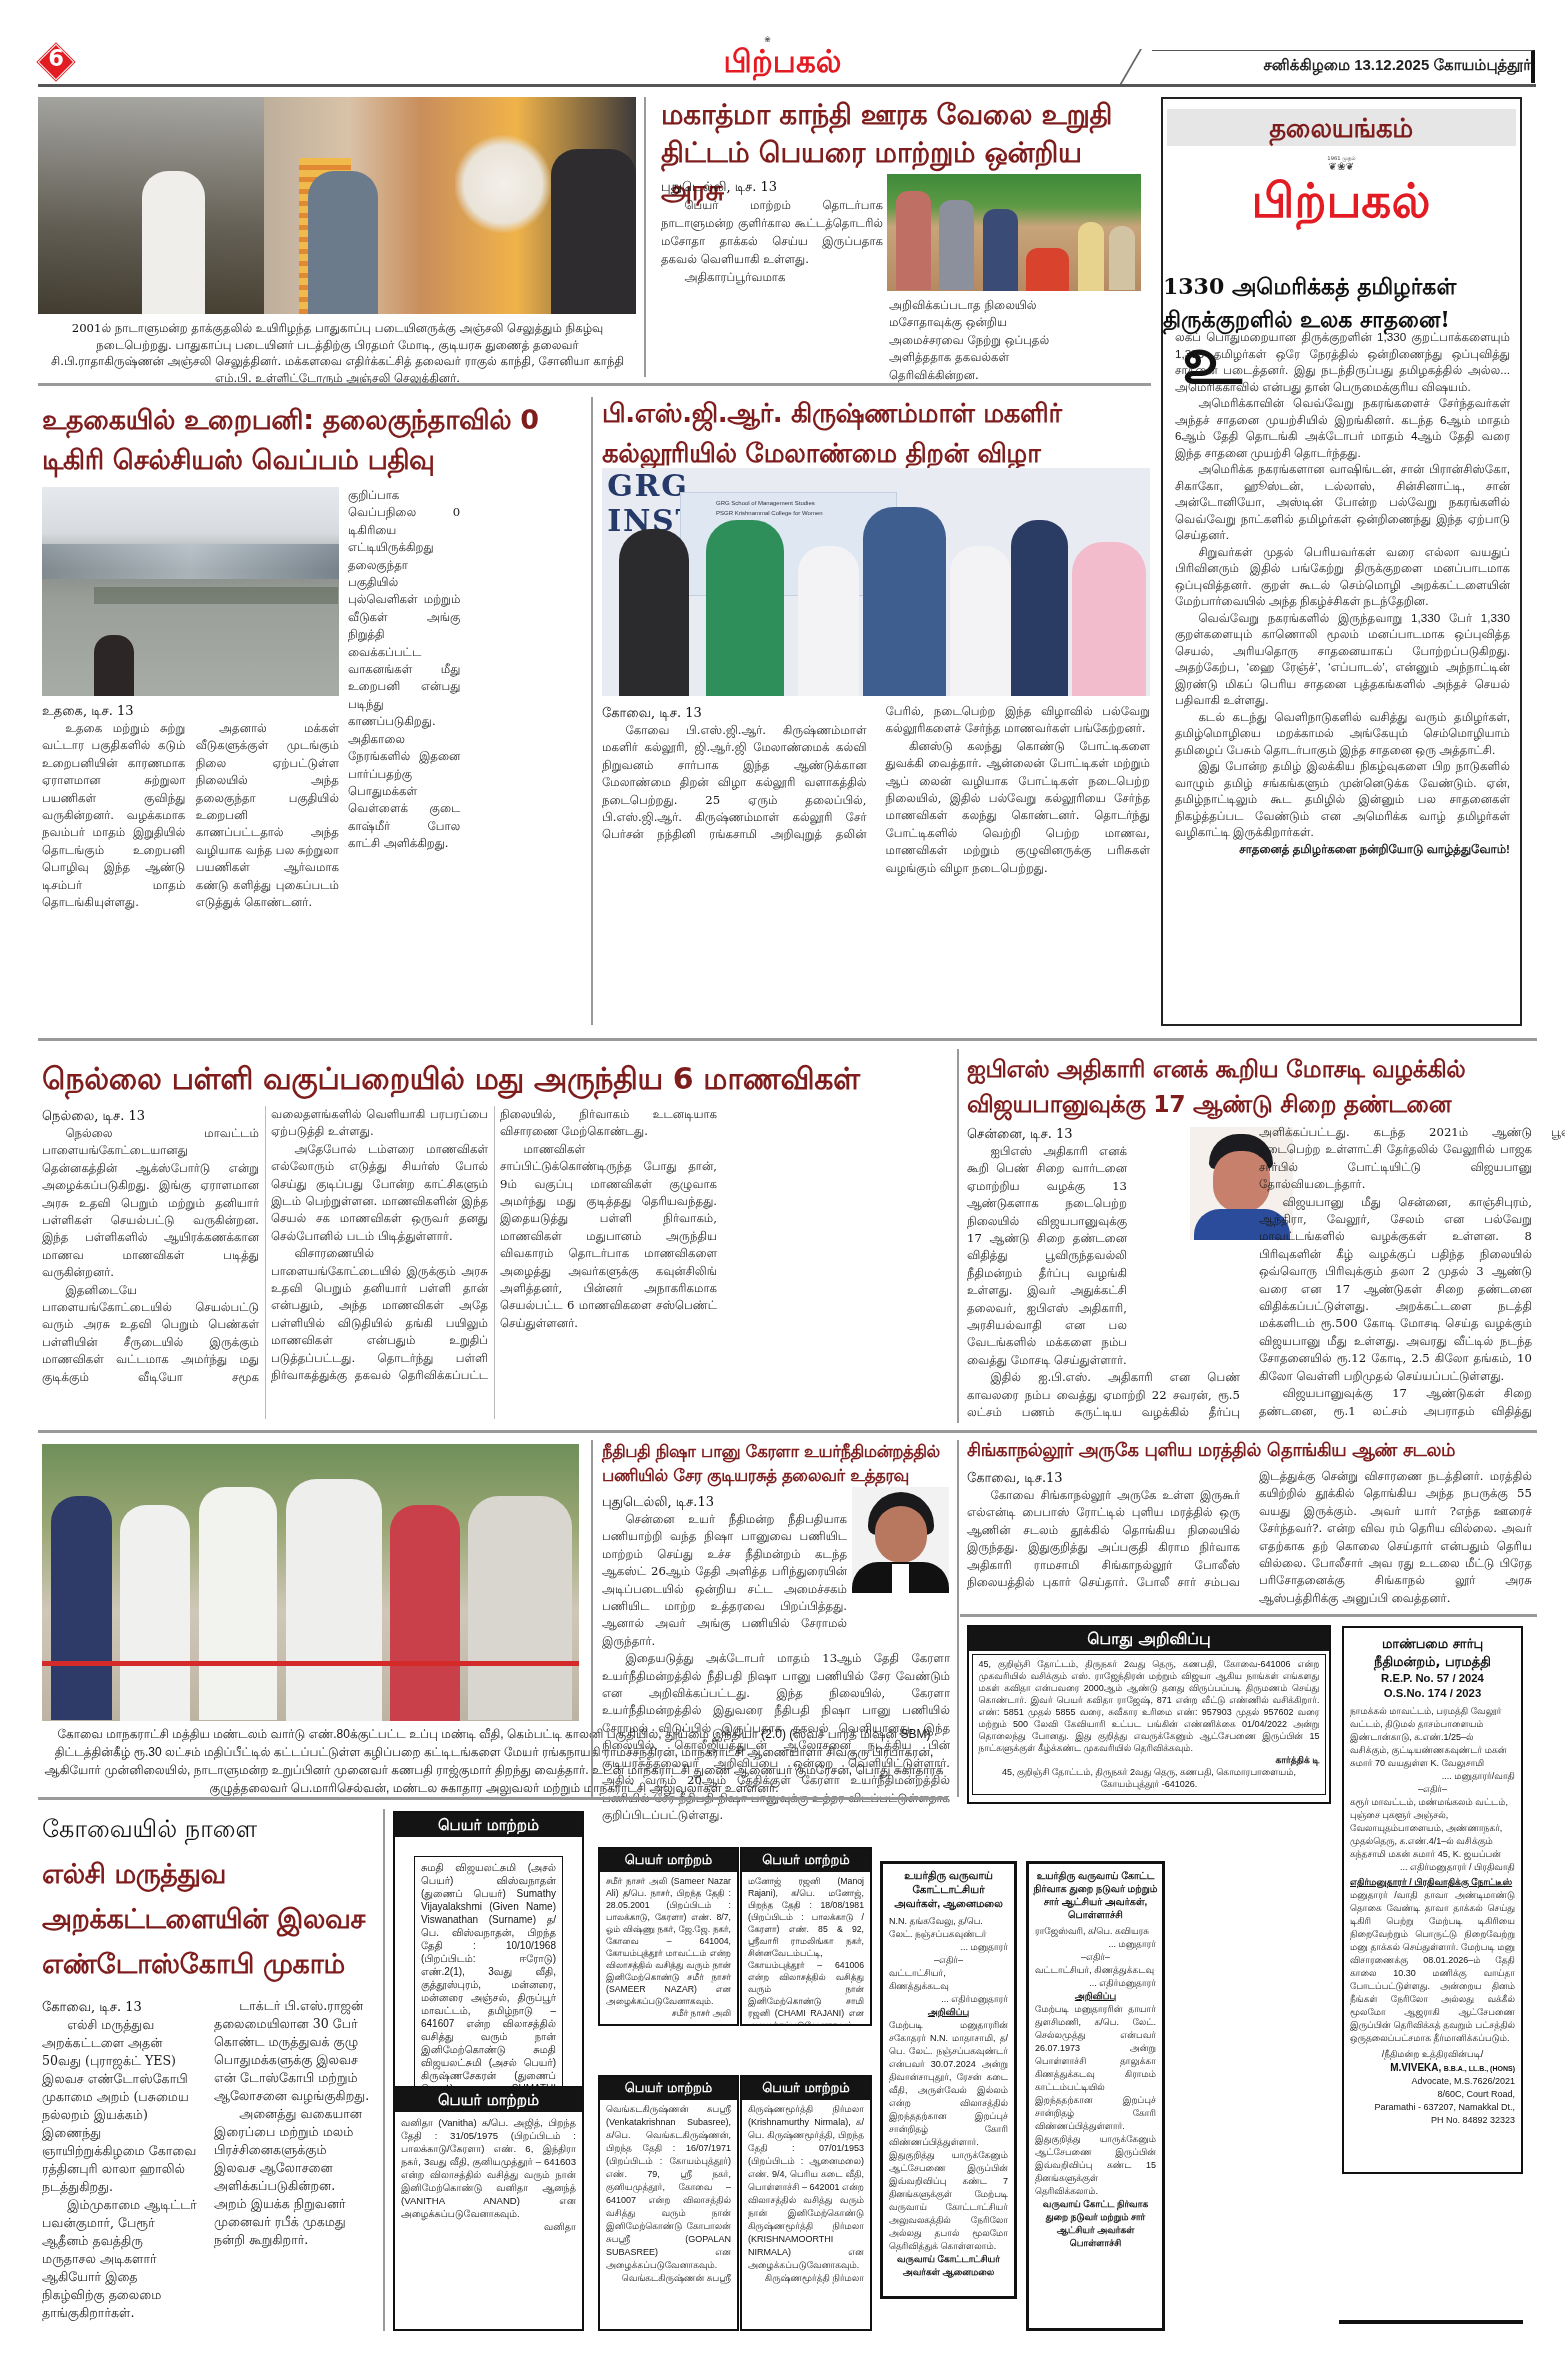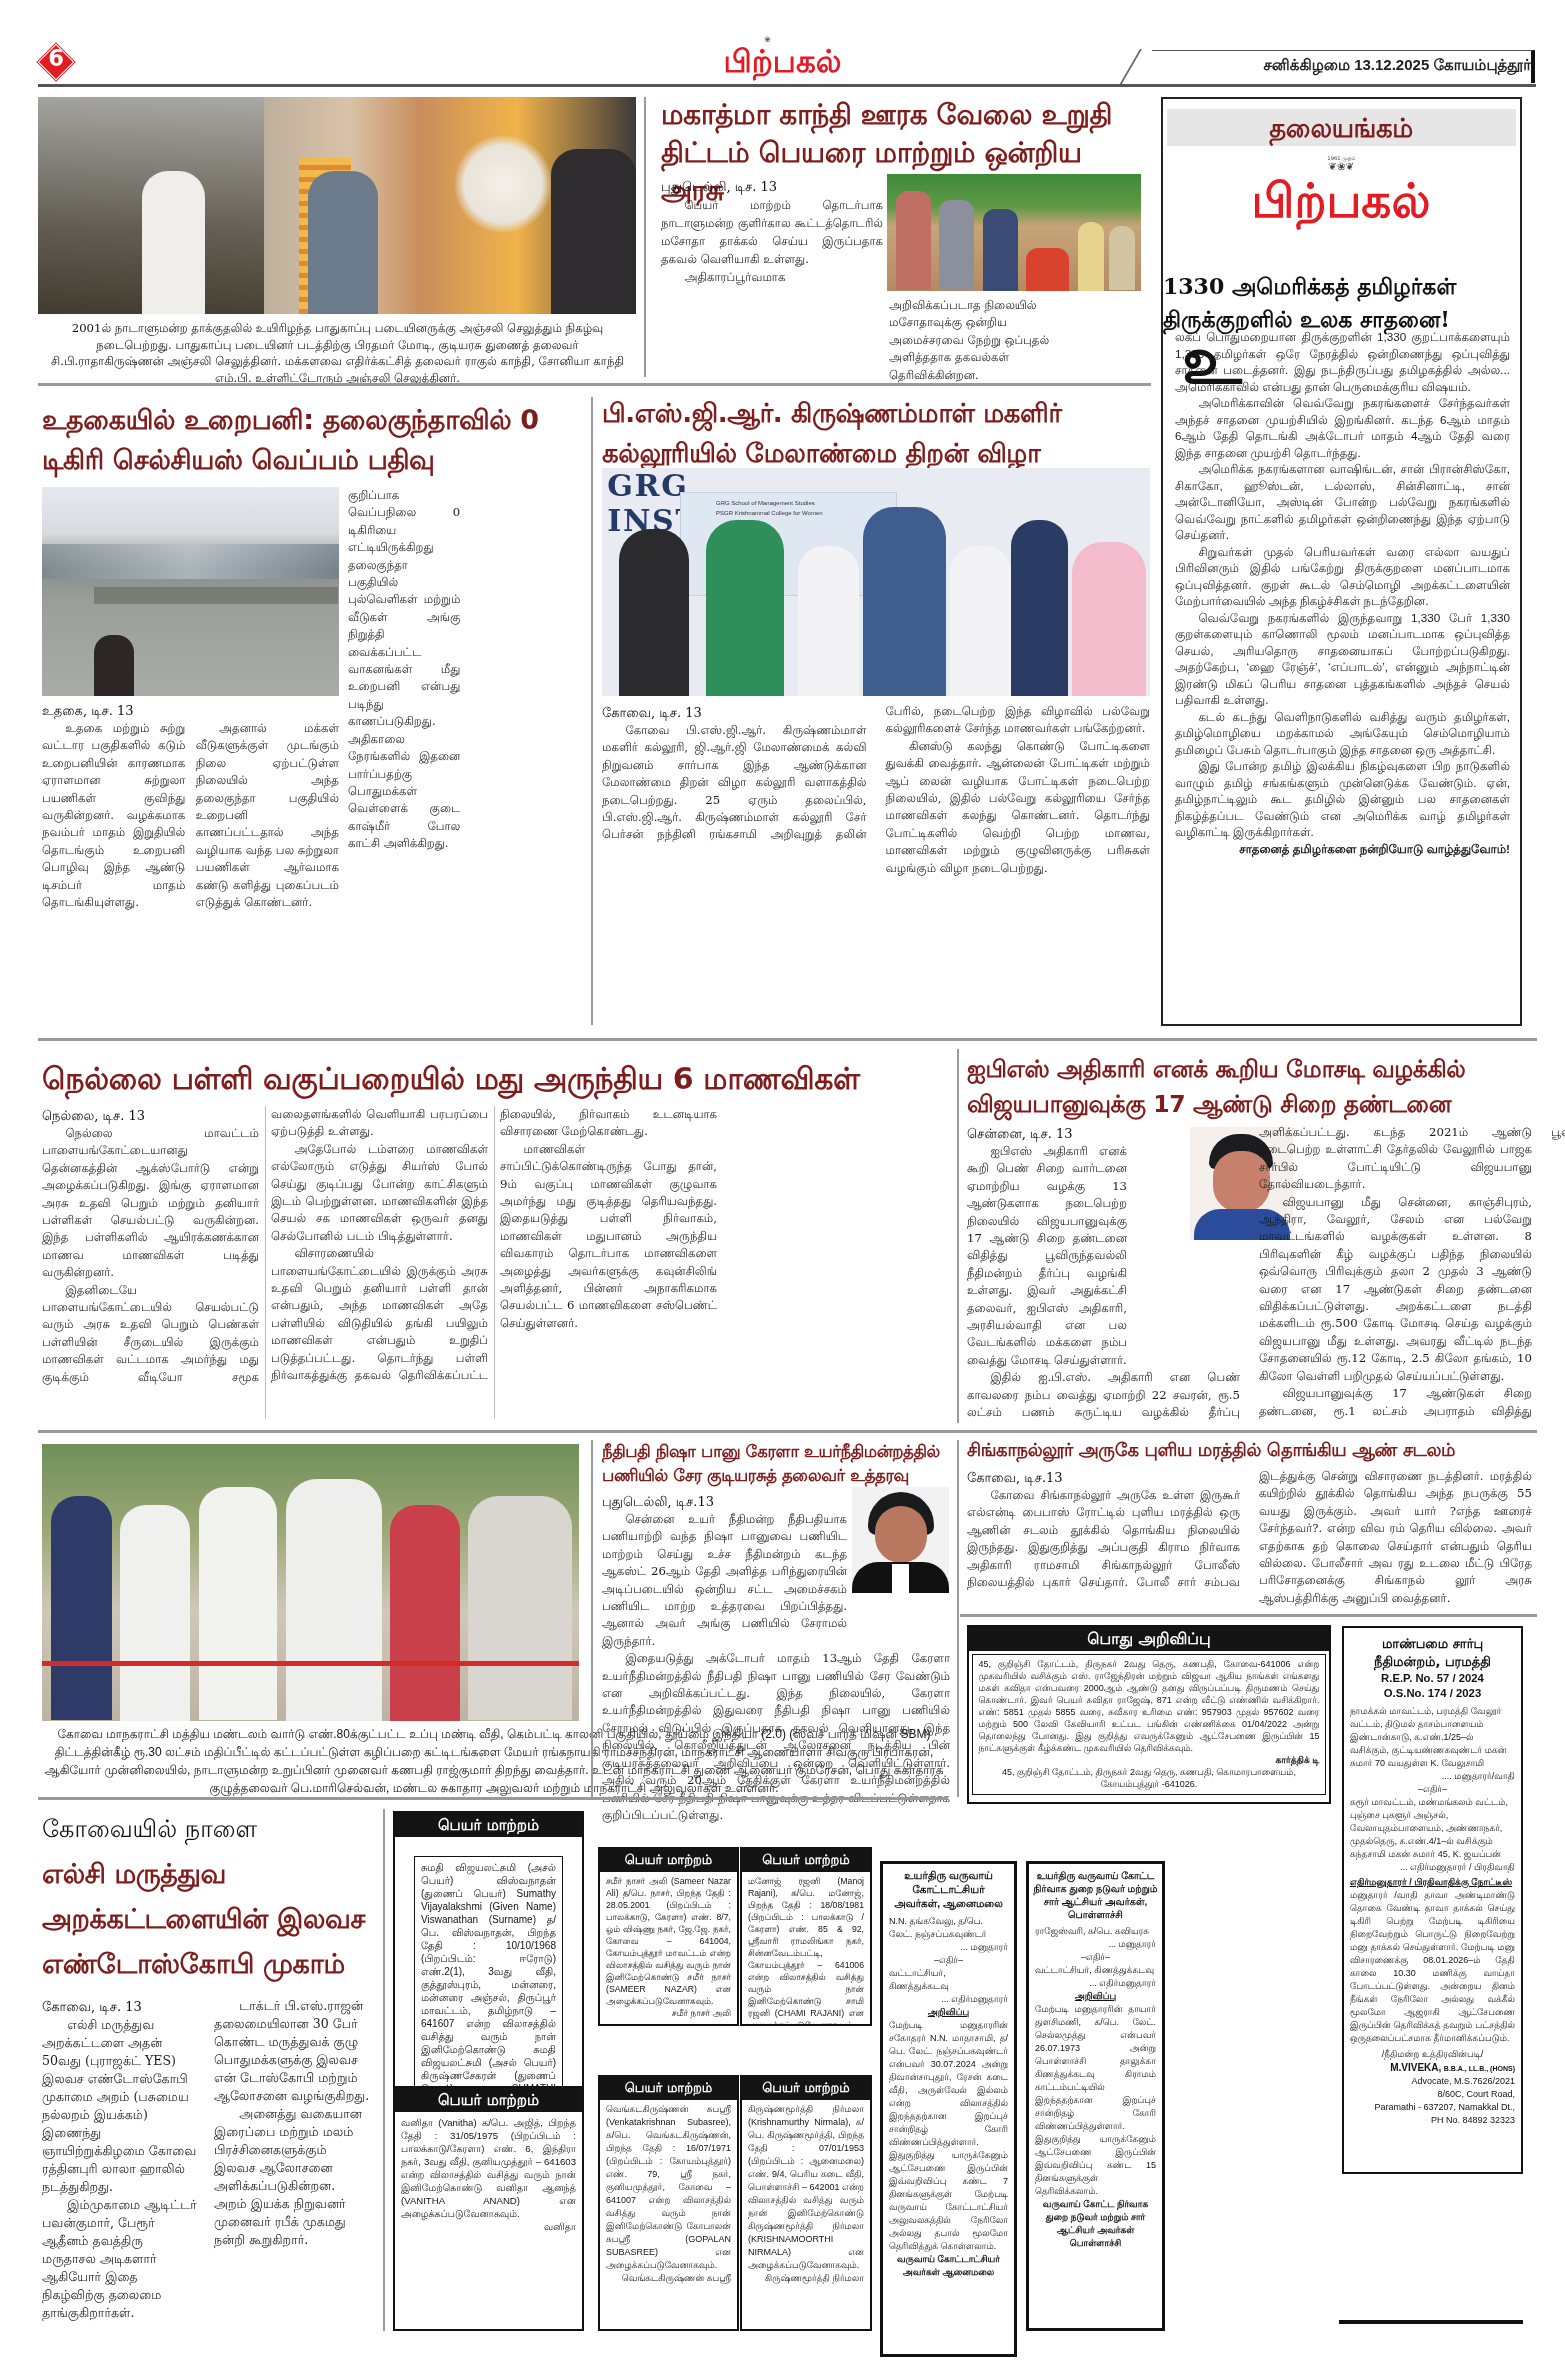--- a/index.html
+++ b/index.html
@@ -297,21 +297,21 @@
   </div>
 </div>
 <div class="adbox" data-name="name-change-ad" style="left:740px;top:2075px;width:132px;height:256px;">
   <div class="adhead" data-name="name-change-title" style="font-size:13px;line-height:22.6px;">பெயர் மாற்றம்</div>
   <div class="adtext" style="font-size:9px;line-height:13px;">
     <div data-name="name-change-body">கிருஷ்ணமூர்த்தி நிர்மலா (Krishnamurthy Nirmala), க/பெ. கிருஷ்ணமூர்த்தி, பிறந்த தேதி : 07/01/1953 (பிறப்பிடம் : ஆனைமலை) எண். 9/4, பெரிய கடை வீதி, பொள்ளாச்சி – 642001 என்ற விலாசத்தில் வசித்து வரும் நான் இனிமேற்கொண்டு கிருஷ்ணமூர்த்தி நிர்மலா (KRISHNAMOORTHI NIRMALA) என அழைக்கப்படுவேனாகவும்.</div>
     <div class="r" data-name="name-change-signature">கிருஷ்ணமூர்த்தி நிர்மலா</div>
   </div>
 </div>
 
-<div class="adbox" data-name="rdo-notice-ad" style="left:880px;top:1861px;width:137px;height:496px;border-width:3.5px;">
+<div class="adbox" data-name="rdo-notice-ad" style="left:880px;top:1861px;width:137px;height:438px;border-width:3.5px;">
   <div data-name="rdo-title" style="text-align:center;font-weight:bold;font-family:'Liberation Sans',sans-serif;font-size:10.4px;line-height:14px;padding-top:5.2px;">
     <div data-name="rdo-title-line">உயர்திரு வருவாய் கோட்டாட்சியர்</div>
     <div data-name="rdo-title-line">அவர்கள், ஆனைமலை</div>
   </div>
   <div class="adtext" style="font-size:9px;line-height:13px;">
     <div data-name="rdo-petitioner" style="text-align:left;">N.N. தங்கவேலு, த/பெ. லேட். நஞ்சப்பகவுண்டர்</div>
     <div class="r" data-name="rdo-petitioner-role">... மனுதாரர்</div>
     <div class="c" data-name="rdo-versus">–எதிர்–</div>
     <div data-name="rdo-respondent" style="text-align:left;">வட்டாட்சியர், கிணத்துக்கடவு</div>
     <div class="r" data-name="rdo-respondent-role">... எதிர்மனுதாரர்</div>

